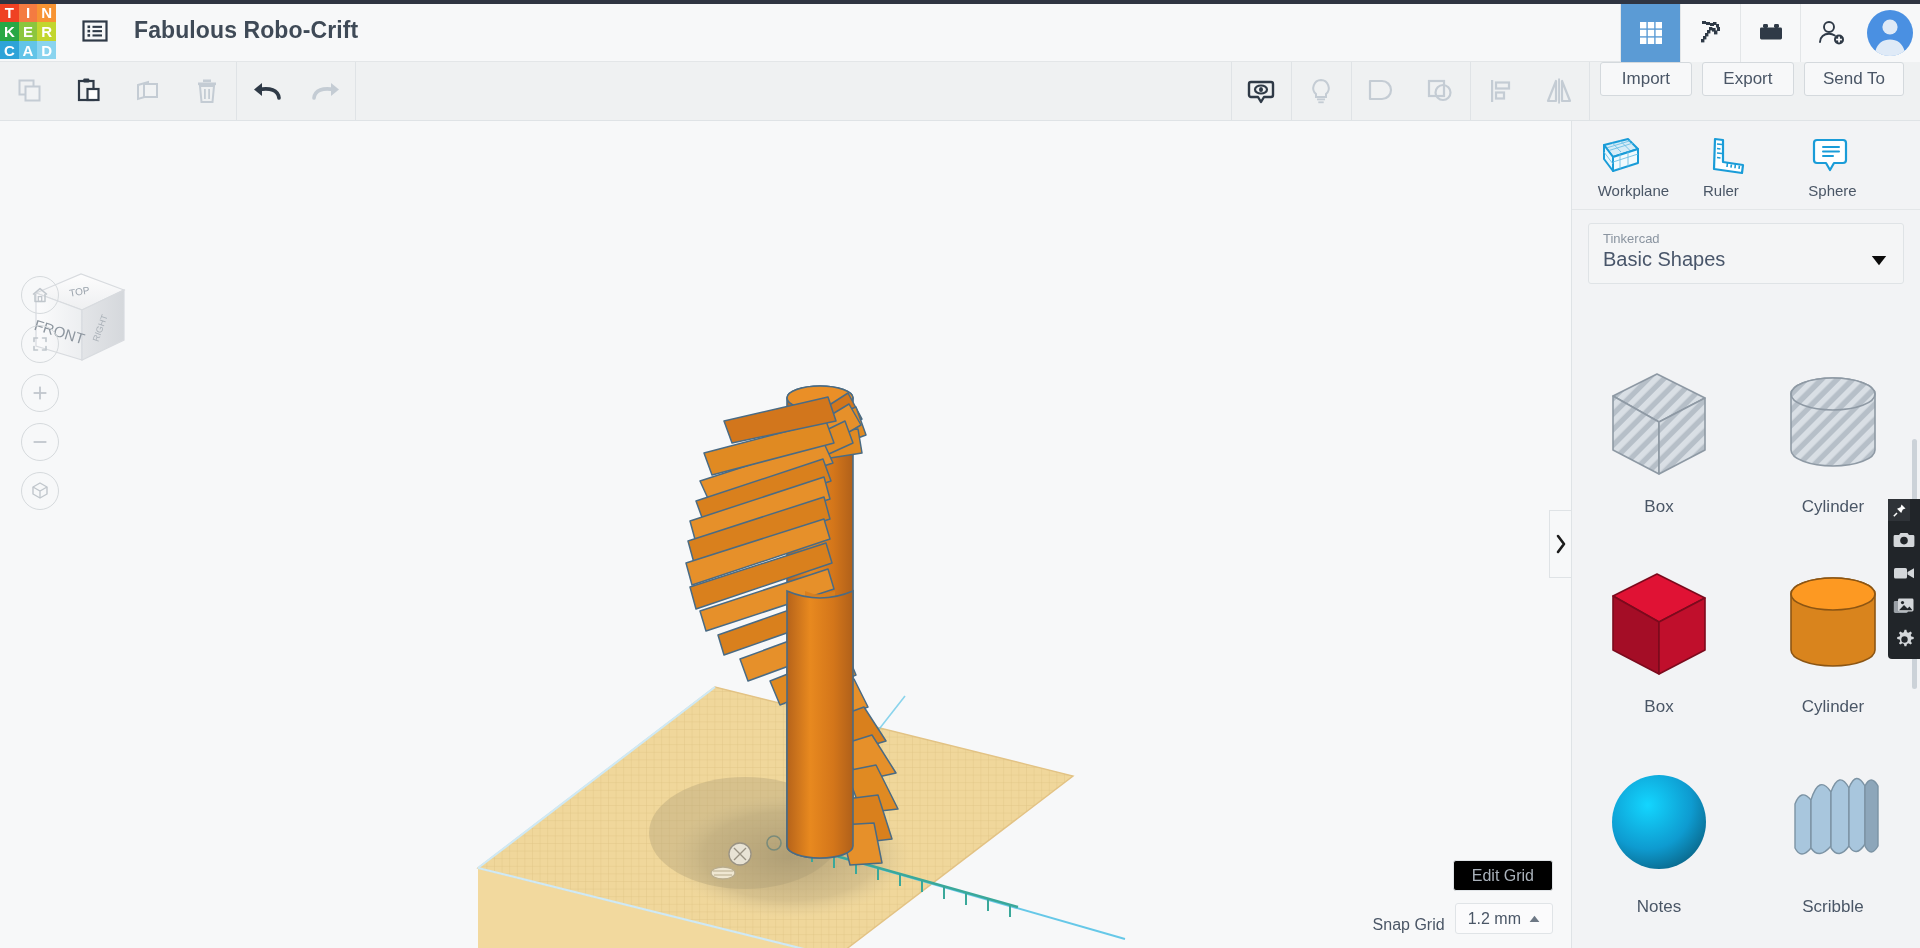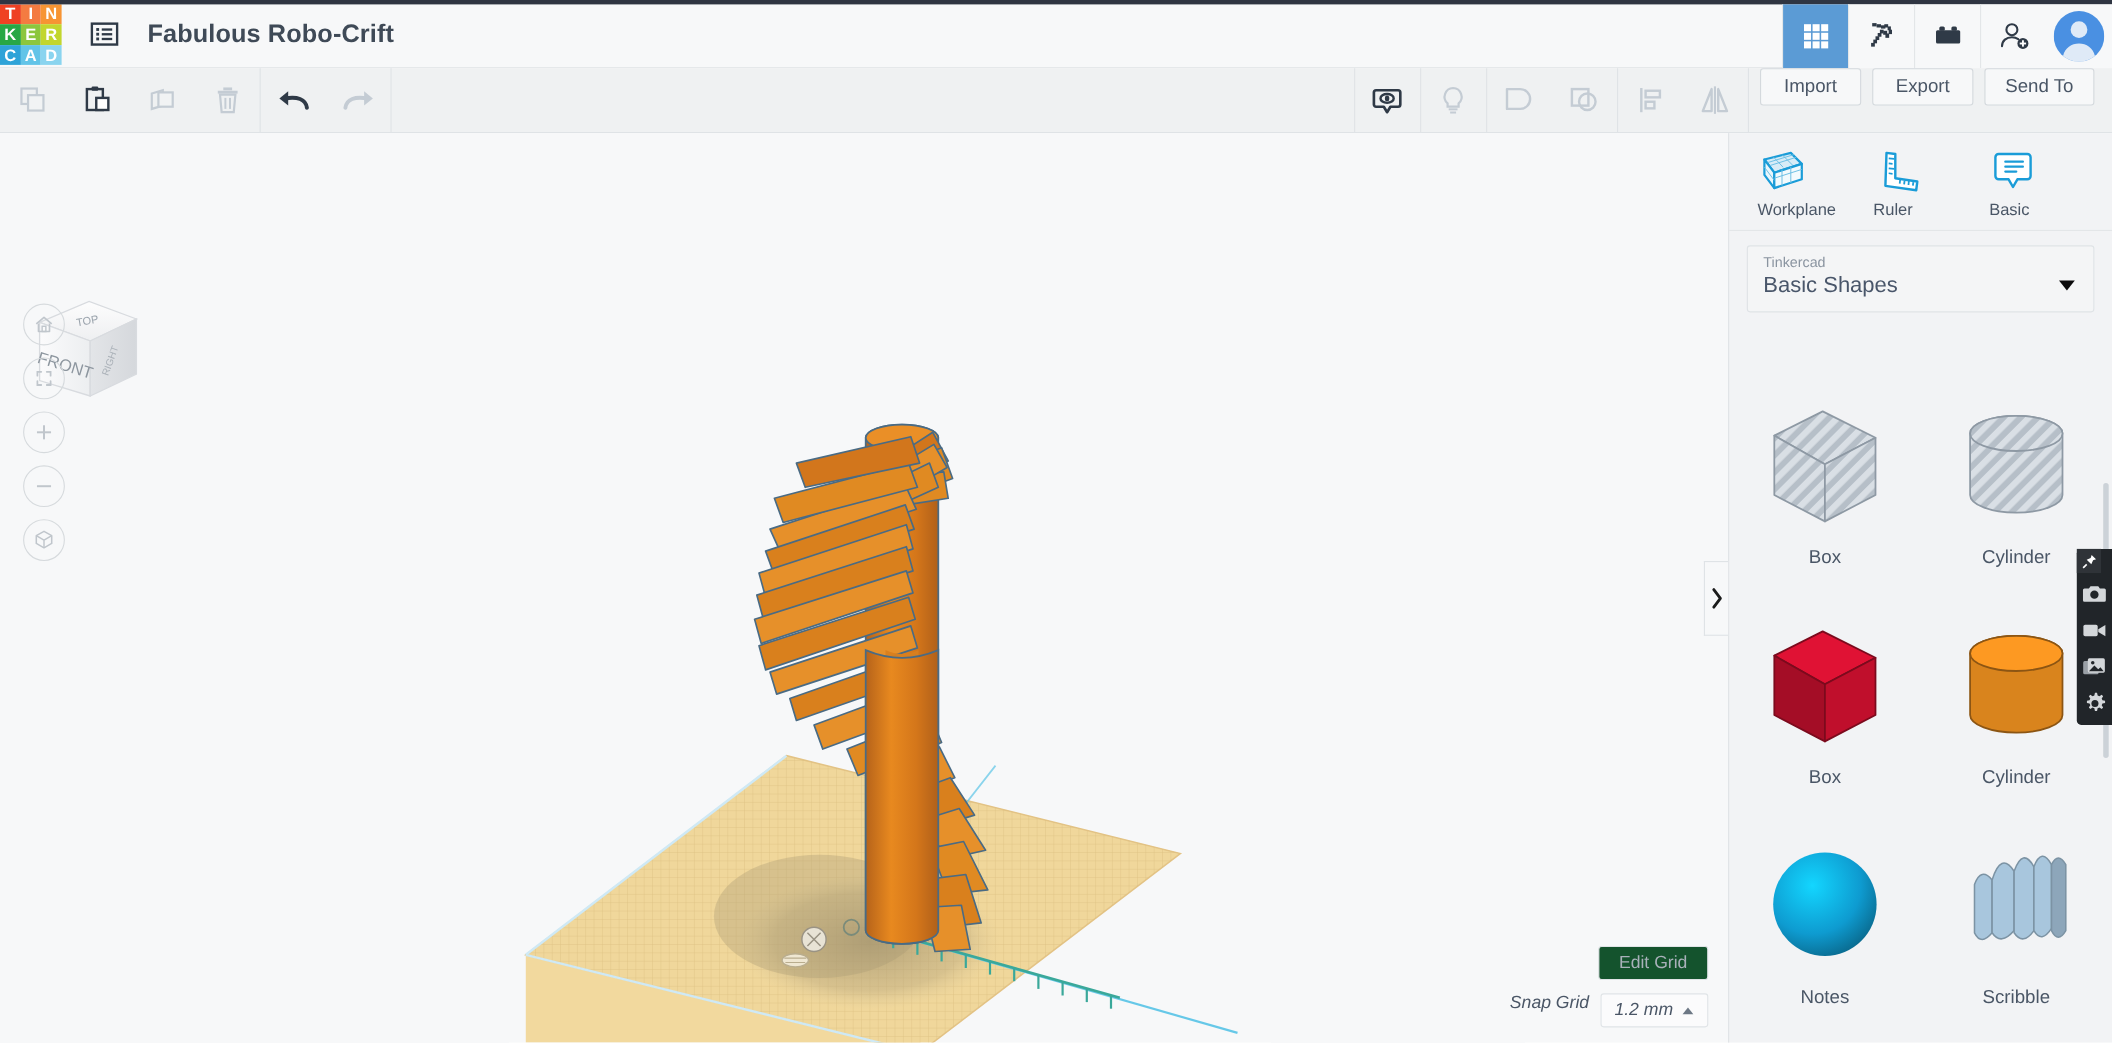--- a/index.html
+++ b/index.html
@@ -94,24 +94,24 @@
   }
   .viewcube { position: absolute; left: 24px; top: 140px; }
 
   
   .grid-ctrls {
     position: absolute; right: 18px; bottom: 14px; text-align: right;
   }
   .edit-grid {
     display: inline-flex; align-items: center; justify-content: center;
     height: 31px; padding: 0 18px; border: 1px solid #e0e4e7; border-radius: 3px;
-    background: #14532d; color: #a9b1ba; font-size: 16px; cursor: pointer;
+    background: #000000; color: #a9b1ba; font-size: 16px; cursor: pointer;
     margin-bottom: 12px;
   }
-  .snap-row { display: flex; align-items: flex-start; justify-content: flex-end; gap: 10px; font-style: italic; }
+  .snap-row { display: flex; align-items: flex-end; justify-content: flex-end; gap: 10px; }
   .snap-label { font-size: 16px; color: #4a5666; }
   .snap-val {
     display: inline-flex; align-items: center; gap: 8px;
     height: 31px; padding: 0 12px; border: 1px solid #e0e4e7; border-radius: 3px;
     background: #fbfbfc; color: #4a5666; font-size: 16px; cursor: pointer;
   }
 
   
   .rightpanel {
     position: absolute; top: 121px; right: 0; width: 349px; height: 827px;
@@ -595,21 +595,21 @@
 
       <div class="rp-tool">
         <svg width="44" height="40" viewBox="0 0 44 40">
           <path d="M9 5 h26 a3 3 0 0 1 3 3 v17 a3 3 0 0 1 -3 3 h-9 l-4 7 -4 -7 h-9 a3 3 0 0 1 -3 -3 v-17 a3 3 0 0 1 3 -3 z" fill="#ffffff" stroke="#1a9cd8" stroke-width="2.2" stroke-linejoin="round"></path>
           <g stroke="#1a9cd8" stroke-width="2" stroke-linecap="round">
             <line x1="15" y1="12" x2="31" y2="12"></line>
               <line x1="15" y1="16.5" x2="31" y2="16.5"></line>
             <line x1="15" y1="21" x2="25" y2="21"></line>
           </g>
         </svg>
-        <span class="rp-tool-label">Basic</span>
+        <span class="rp-tool-label">Sphere</span>
       </div>
     </div>
 
     <div class="rp-dropdown">
       <div class="rp-dd-small">Tinkercad</div>
       <div class="rp-dd-main">Basic Shapes</div>
       <div class="rp-dd-caret">
         <svg width="16" height="11" viewBox="0 0 16 11">
           <polygon points="0.8,1 15.2,1 8,10.2" fill="#0b0b0b"></polygon>
         </svg>

